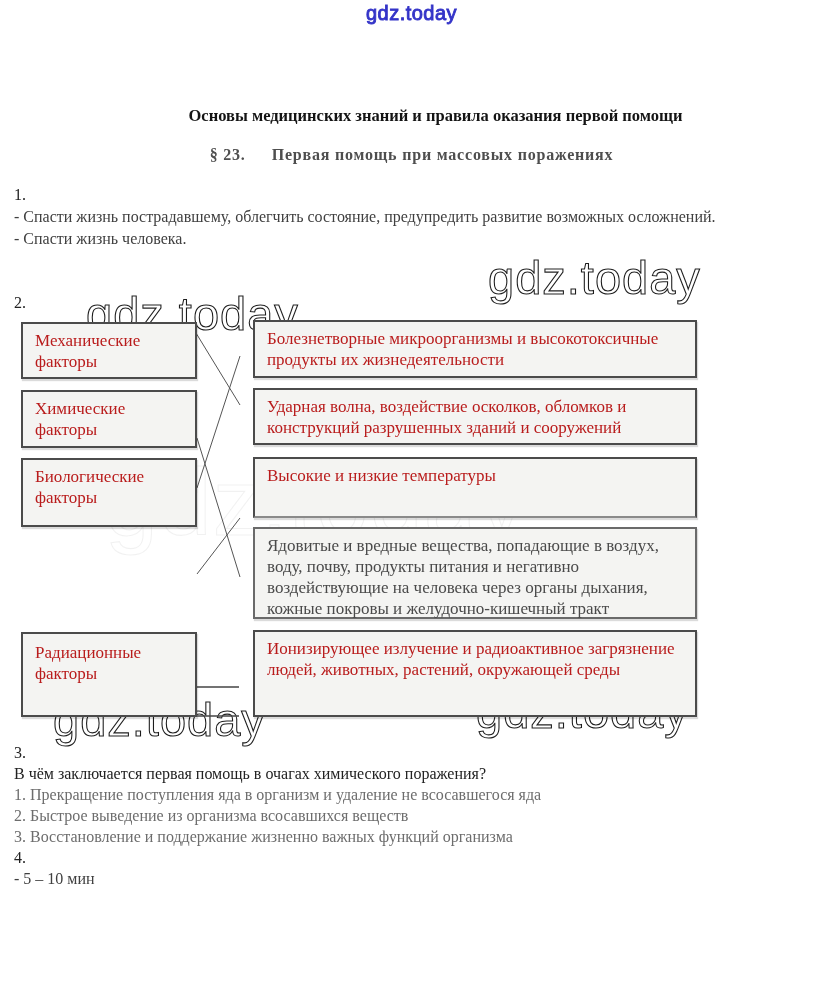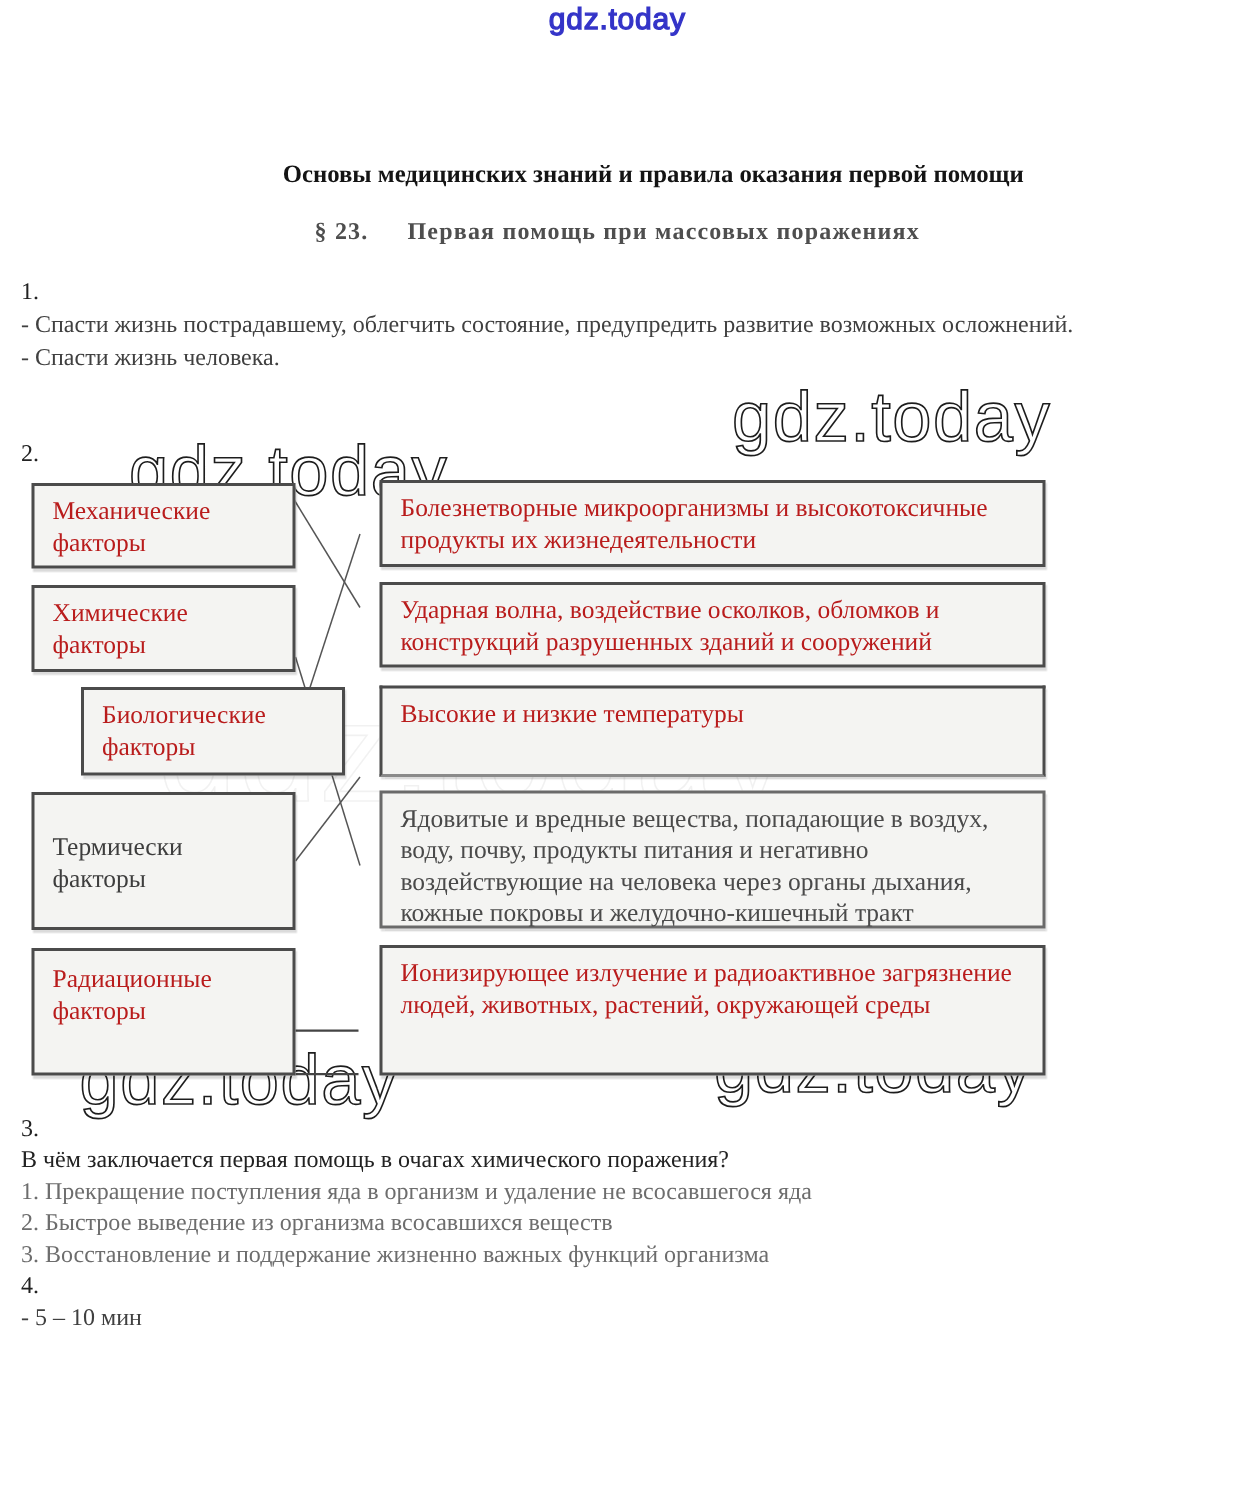--- a/index.html
+++ b/index.html
@@ -55,21 +55,21 @@
     position:absolute; background:#f4f4f2;
     border:2px solid #4b4b4b;
     box-shadow:1px 2px 1px rgba(0,0,0,0.14);
     font-size:17px; line-height:21px; color:#b91c1c;
     padding:6px 10px 4px 12px;
   }
   .lbox { left:21px;  width:176px; }
   .rbox { left:253px; width:444px; }
   .l1 { top:322px; height:57px; }
   .l2 { top:390px; height:58px; }
-  .l3 { top:458px; height:59px;margin-left:33px; }
+  .l3 { top:458px; height:69px; }
   .l4 { top:528px; height:92px; display:flex; align-items:center; color:#3d3d3d; }
   .l5 { top:632px; height:85px; padding-top:8px; }
   .r1 { top:320px; height:58px; }
   .r2 { top:388px; height:57px; }
   .r3 { top:457px; height:61px; border-bottom-color:#8a8a8a; }
   .r4 { top:527px; height:92px; color:#4a4a4a; border-color:#6a6a6a; }
   .r5 { top:630px; height:87px; }
 
   .connectors { position:absolute; top:0; left:0; width:823px; height:995px; pointer-events:none; }
 </style>
@@ -103,21 +103,20 @@
     <line x1="197" y1="488" x2="240" y2="356" stroke="#555" stroke-width="1"></line>
     <line x1="197" y1="438" x2="240" y2="577" stroke="#555" stroke-width="1"></line>
     <line x1="197" y1="574" x2="240" y2="518" stroke="#555" stroke-width="1"></line>
     <line x1="196" y1="687" x2="239" y2="687" stroke="#444" stroke-width="1.5"></line>
     <line x1="196" y1="716" x2="239" y2="716" stroke="#444" stroke-width="1.5"></line>
   </svg>
 
   <div class="box lbox l1">Механические факторы</div>
   <div class="box lbox l2">Химические факторы</div>
   <div class="box lbox l3">Биологические факторы</div>
-  <div class="box lbox l4">Термически факторы</div>
   <div class="box lbox l5">Радиационные факторы</div>
 
   <div class="box rbox r1">Болезнетворные микроорганизмы и высокотоксичные продукты их жизнедеятельности</div>
   <div class="box rbox r2">Ударная волна, воздействие осколков, обломков и конструкций разрушенных зданий и сооружений</div>
   <div class="box rbox r3">Высокие и низкие температуры</div>
   <div class="box rbox r4">Ядовитые и вредные вещества, попадающие в воздух, воду, почву, продукты питания и негативно воздействующие на человека через органы дыхания, кожные покровы и желудочно-кишечный тракт</div>
   <div class="box rbox r5">Ионизирующее излучение и радиоактивное загрязнение людей, животных, растений, окружающей среды</div>
 
   <div class="textblock q3-block">
     <p>3.</p>

